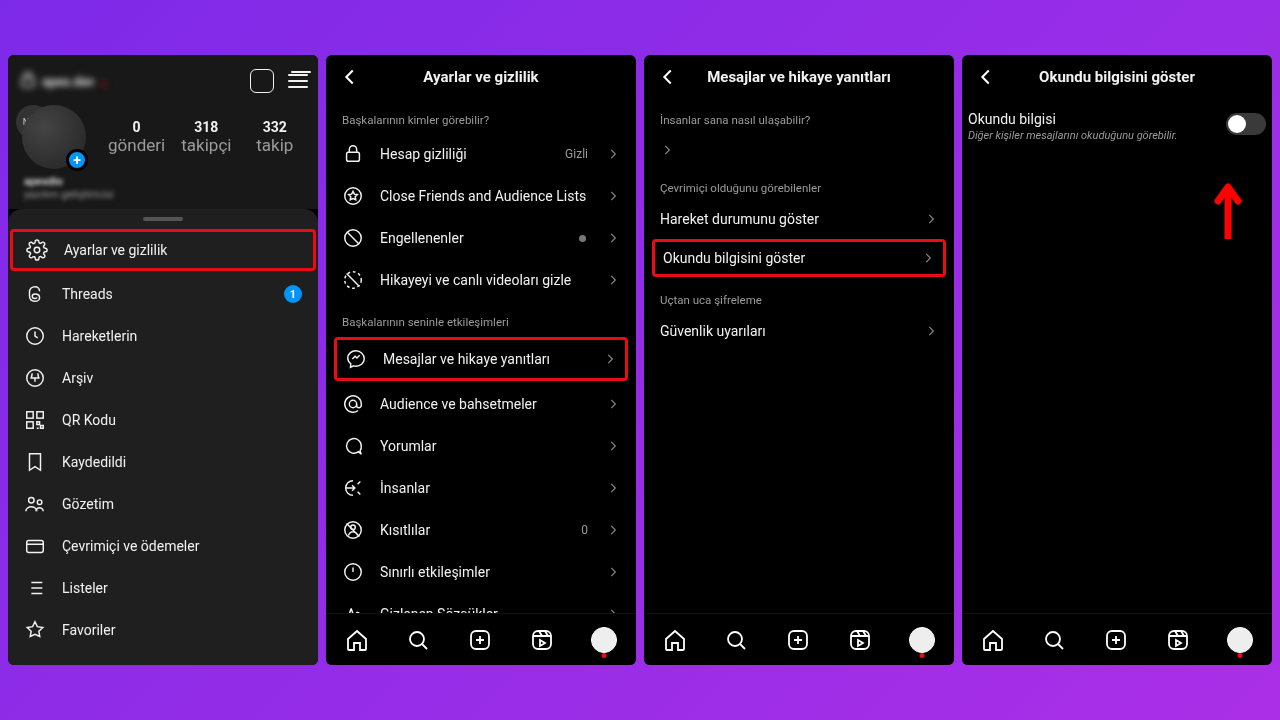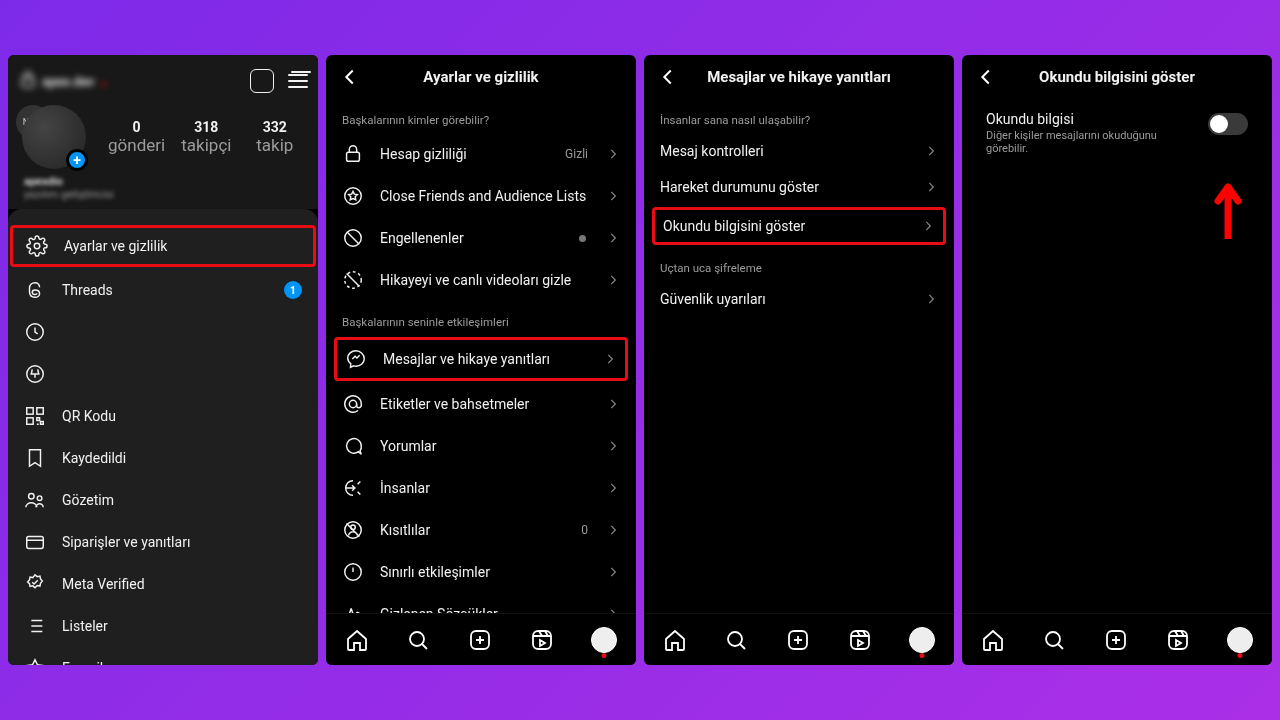--- a/index.html
+++ b/index.html
@@ -87,24 +87,24 @@
   .scroll{flex:1;overflow:hidden;}
   .tabbar{
     height:52px;display:flex;align-items:center;justify-content:space-around;
     border-top:1px solid #111;background:#000;
   }
   .tabbar .ticon{width:24px;height:24px;display:flex;align-items:center;justify-content:center;}
   .tabbar .ticon svg{width:24px;height:24px;stroke:#fff;fill:none;stroke-width:1.8;}
   .tabbar .avatar-sm{width:26px;height:26px;border-radius:50%;background:#eee;border:1px solid #fff;position:relative;}
   .tabbar .avatar-sm::after{content:"";position:absolute;bottom:-6px;left:50%;transform:translateX(-50%);width:5px;height:5px;border-radius:50%;background:#e80c15;}
   
-  .setting-block{padding:12px 24px;display:flex;align-items:flex-start;gap:10px;}
+  .setting-block{padding:12px 6px;display:flex;align-items:flex-start;gap:10px;}
   .setting-block .txt{flex:1;}
   .setting-block .title{font-size:14px;}
-  .setting-block .desc{font-size:11px;color:var(--text-dim);margin-top:2px;}
+  .setting-block .desc{font-size:11px;color:var(--text-dim);margin-top:2px;font-style:italic;}
   .toggle{width:40px;height:22px;border-radius:20px;background:#3a3a3a;position:relative;flex:none;margin-top:2px;}
   .toggle .knob{position:absolute;width:18px;height:18px;border-radius:50%;background:#fff;top:2px;left:2px;}
   .arrow-up{
     position:absolute;right:30px;top:82px;width:28px;height:58px;
   }
   .arrow-up svg{width:28px;height:58px;}
   .story-bubble{position:absolute;top:50px;left:8px;background:#333;border-radius:50%;width:34px;height:34px;display:flex;align-items:center;justify-content:center;font-size:9px;color:#ccc;}
   .lock-ic svg,.plus-ic svg,.menu-ic svg{width:20px;height:20px;stroke:#f1f1f1;fill:none;stroke-width:1.8;}
   .plus-box{width:24px;height:24px;border:1.8px solid #f1f1f1;border-radius:6px;display:flex;align-items:center;justify-content:center;}
   .menu-lines{display:flex;flex-direction:column;gap:4px;position:relative;}
@@ -187,28 +187,30 @@
           <span class="label">Threads</span>
           <span class="badge">1</span>
         </div>
         <div class="row">
           <span class="icon">
             <svg viewBox="0 0 24 24">
               <circle cx="12" cy="12" r="9"></circle>
               <path d="M12 7v5l3 2"></path>
             </svg>
           </span>
+          <span class="label">Hareketlerin</span>
         </div>
         <div class="row">
           <span class="icon">
             <svg viewBox="0 0 24 24">
               <circle cx="12" cy="12" r="9"></circle>
               <path d="M8 12l1-5M16 12l-1-5M7 12h10M12 12v4"></path>
             </svg>
           </span>
+          <span class="label">Arşiv</span>
         </div>
         <div class="row">
           <span class="icon">
             <svg viewBox="0 0 24 24">
               <rect x="3" y="3" width="7" height="7"></rect>
               <rect x="14" y="3" width="7" height="7"></rect>
               <rect x="3" y="14" width="7" height="7"></rect>
               <path d="M14 14h3v3h-3zM18 18h3v3h-3zM14 21h2"></path>
             </svg>
           </span>
@@ -232,30 +234,21 @@
           </span>
           <span class="label">Gözetim</span>
         </div>
         <div class="row">
           <span class="icon">
             <svg viewBox="0 0 24 24">
               <rect x="3" y="6" width="18" height="13" rx="2"></rect>
               <path d="M3 10h18"></path>
             </svg>
           </span>
-          <span class="label">Siparişler ve yanıtları</span>
-        </div>
-        <div class="row">
-          <span class="icon">
-            <svg viewBox="0 0 24 24">
-              <path d="M12 2l2.4 2 3-.6.6 3 2 2.4-2 2.4-.6 3-3-.6L12 16l-2.4-2-3 .6-.6-3L4 9.8l2-2.4.6-3 3 .6z"></path>
-              <path d="M9 10l2 2 4-4"></path>
-            </svg>
-          </span>
-          <span class="label">Meta Verified</span>
+          <span class="label">Çevrimiçi ve ödemeler</span>
         </div>
         <div class="row">
           <span class="icon">
             <svg viewBox="0 0 24 24">
               <path d="M8 6h12M8 12h12M8 18h12M4 6h.01M4 12h.01M4 18h.01"></path>
             </svg>
           </span>
           <span class="label">Listeler</span>
         </div>
         <div class="row">
@@ -347,21 +340,21 @@
               <path d="M9 5l7 7-7 7"></path>
             </svg></span>
         </div>
         <div class="srow">
           <span class="icon">
             <svg viewBox="0 0 24 24">
               <circle cx="12" cy="12" r="4"></circle>
               <path d="M16 12v1.5a2.5 2.5 0 0 0 5 0V12a9 9 0 1 0-3.5 7.1"></path>
             </svg>
           </span>
-          <span class="label">Etiketler ve bahsetmeler</span>
+          <span class="label">Audience ve bahsetmeler</span>
           <span class="chev"><svg viewBox="0 0 24 24">
               <path d="M9 5l7 7-7 7"></path>
             </svg></span>
         </div>
         <div class="srow">
           <span class="icon">
             <svg viewBox="0 0 24 24">
               <path d="M21 12a8 8 0 1 0-3 6.2L21 21l-1.3-3.6A8 8 0 0 0 21 12z"></path>
             </svg>
           </span>
@@ -454,26 +447,26 @@
         <svg viewBox="0 0 24 24" width="22" height="22" stroke="#fff" fill="none" stroke-width="2.2">
           <path d="M15 5l-7 7 7 7"></path>
         </svg>
       </div>
     <span>Mesajlar ve hikaye yanıtları</span>
   </div>
   <div class="scroll">
     <div class="section-title">İnsanlar sana nasıl ulaşabilir?</div>
     <div id="s3a">
         <div class="srow">
-          <span class="label">Mesaj kontrolleri</span>
-          <span class="chev"><svg viewBox="0 0 24 24">
-              <path d="M9 5l7 7-7 7"></path>
-            </svg></span>
-        </div>
-      </div>
+          <span class="chev"><svg viewBox="0 0 24 24">
+              <path d="M9 5l7 7-7 7"></path>
+            </svg></span>
+        </div>
+      </div>
+    <div class="section-title">Çevrimiçi olduğunu görebilenler</div>
     <div id="s3b">
         <div class="srow">
           <span class="label">Hareket durumunu göster</span>
           <span class="chev"><svg viewBox="0 0 24 24">
               <path d="M9 5l7 7-7 7"></path>
             </svg></span>
         </div>
         <div class="srow hl">
           <span class="label">Okundu bilgisini göster</span>
           <span class="chev"><svg viewBox="0 0 24 24">

